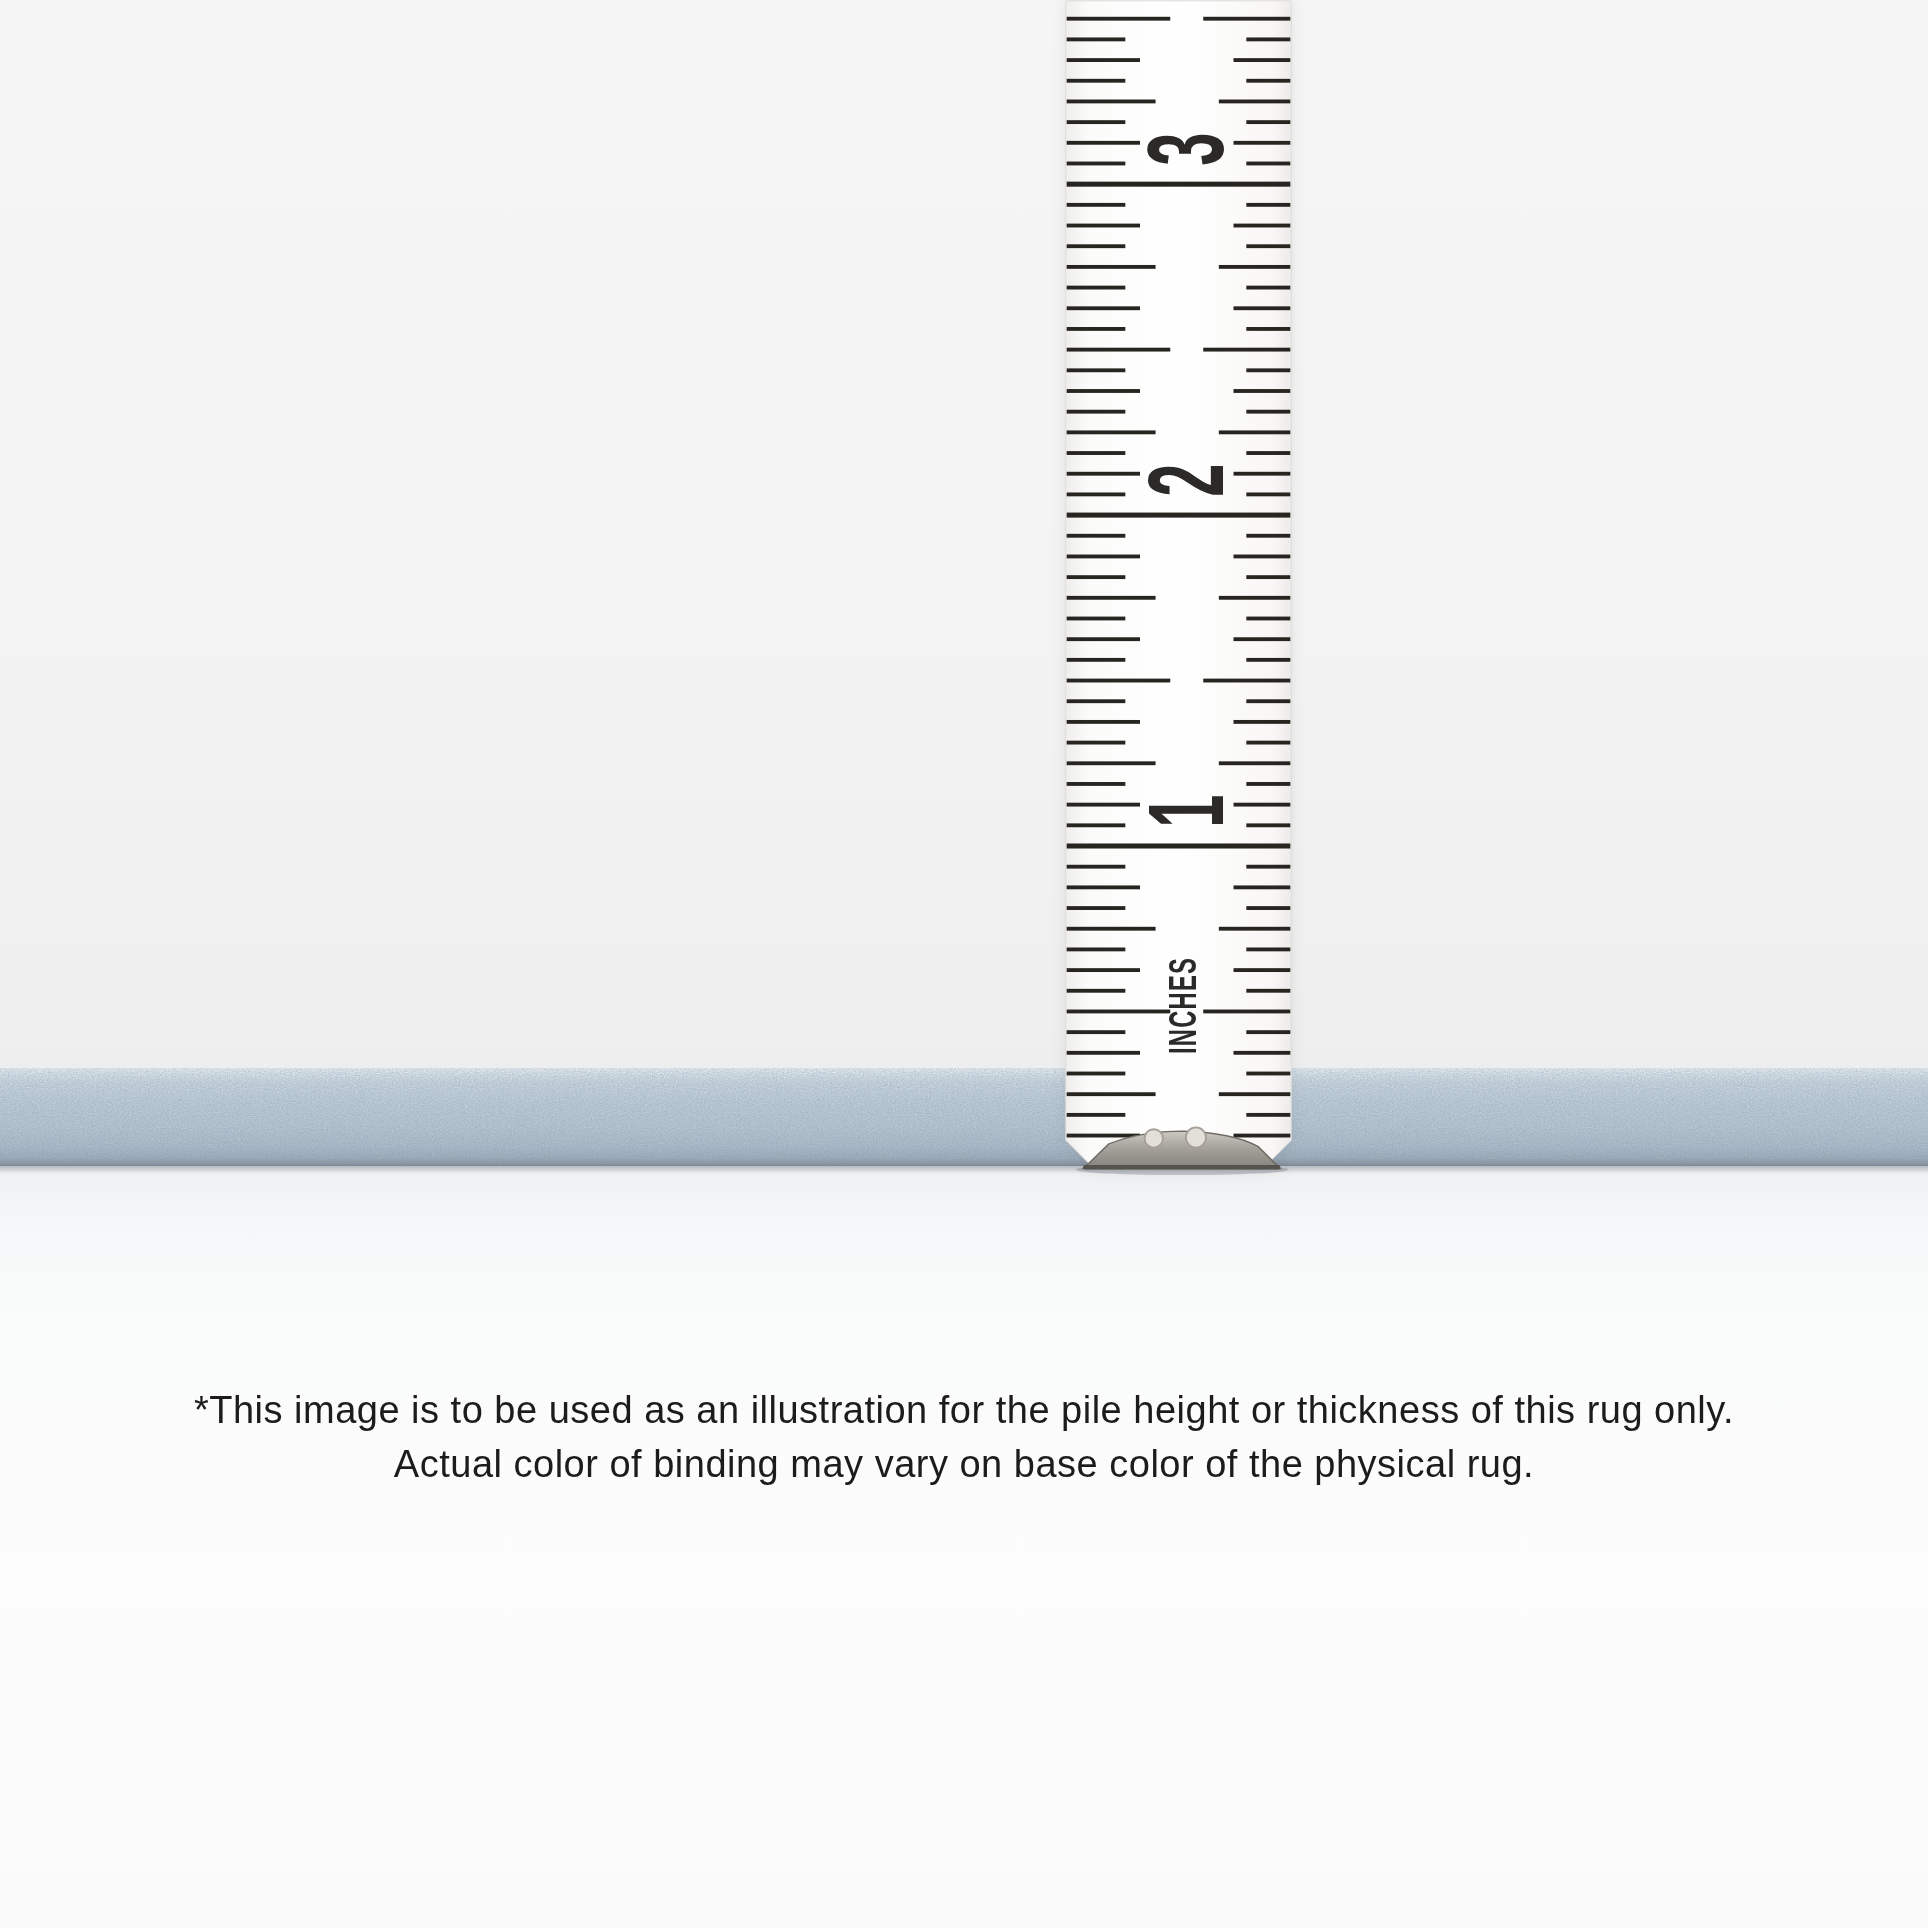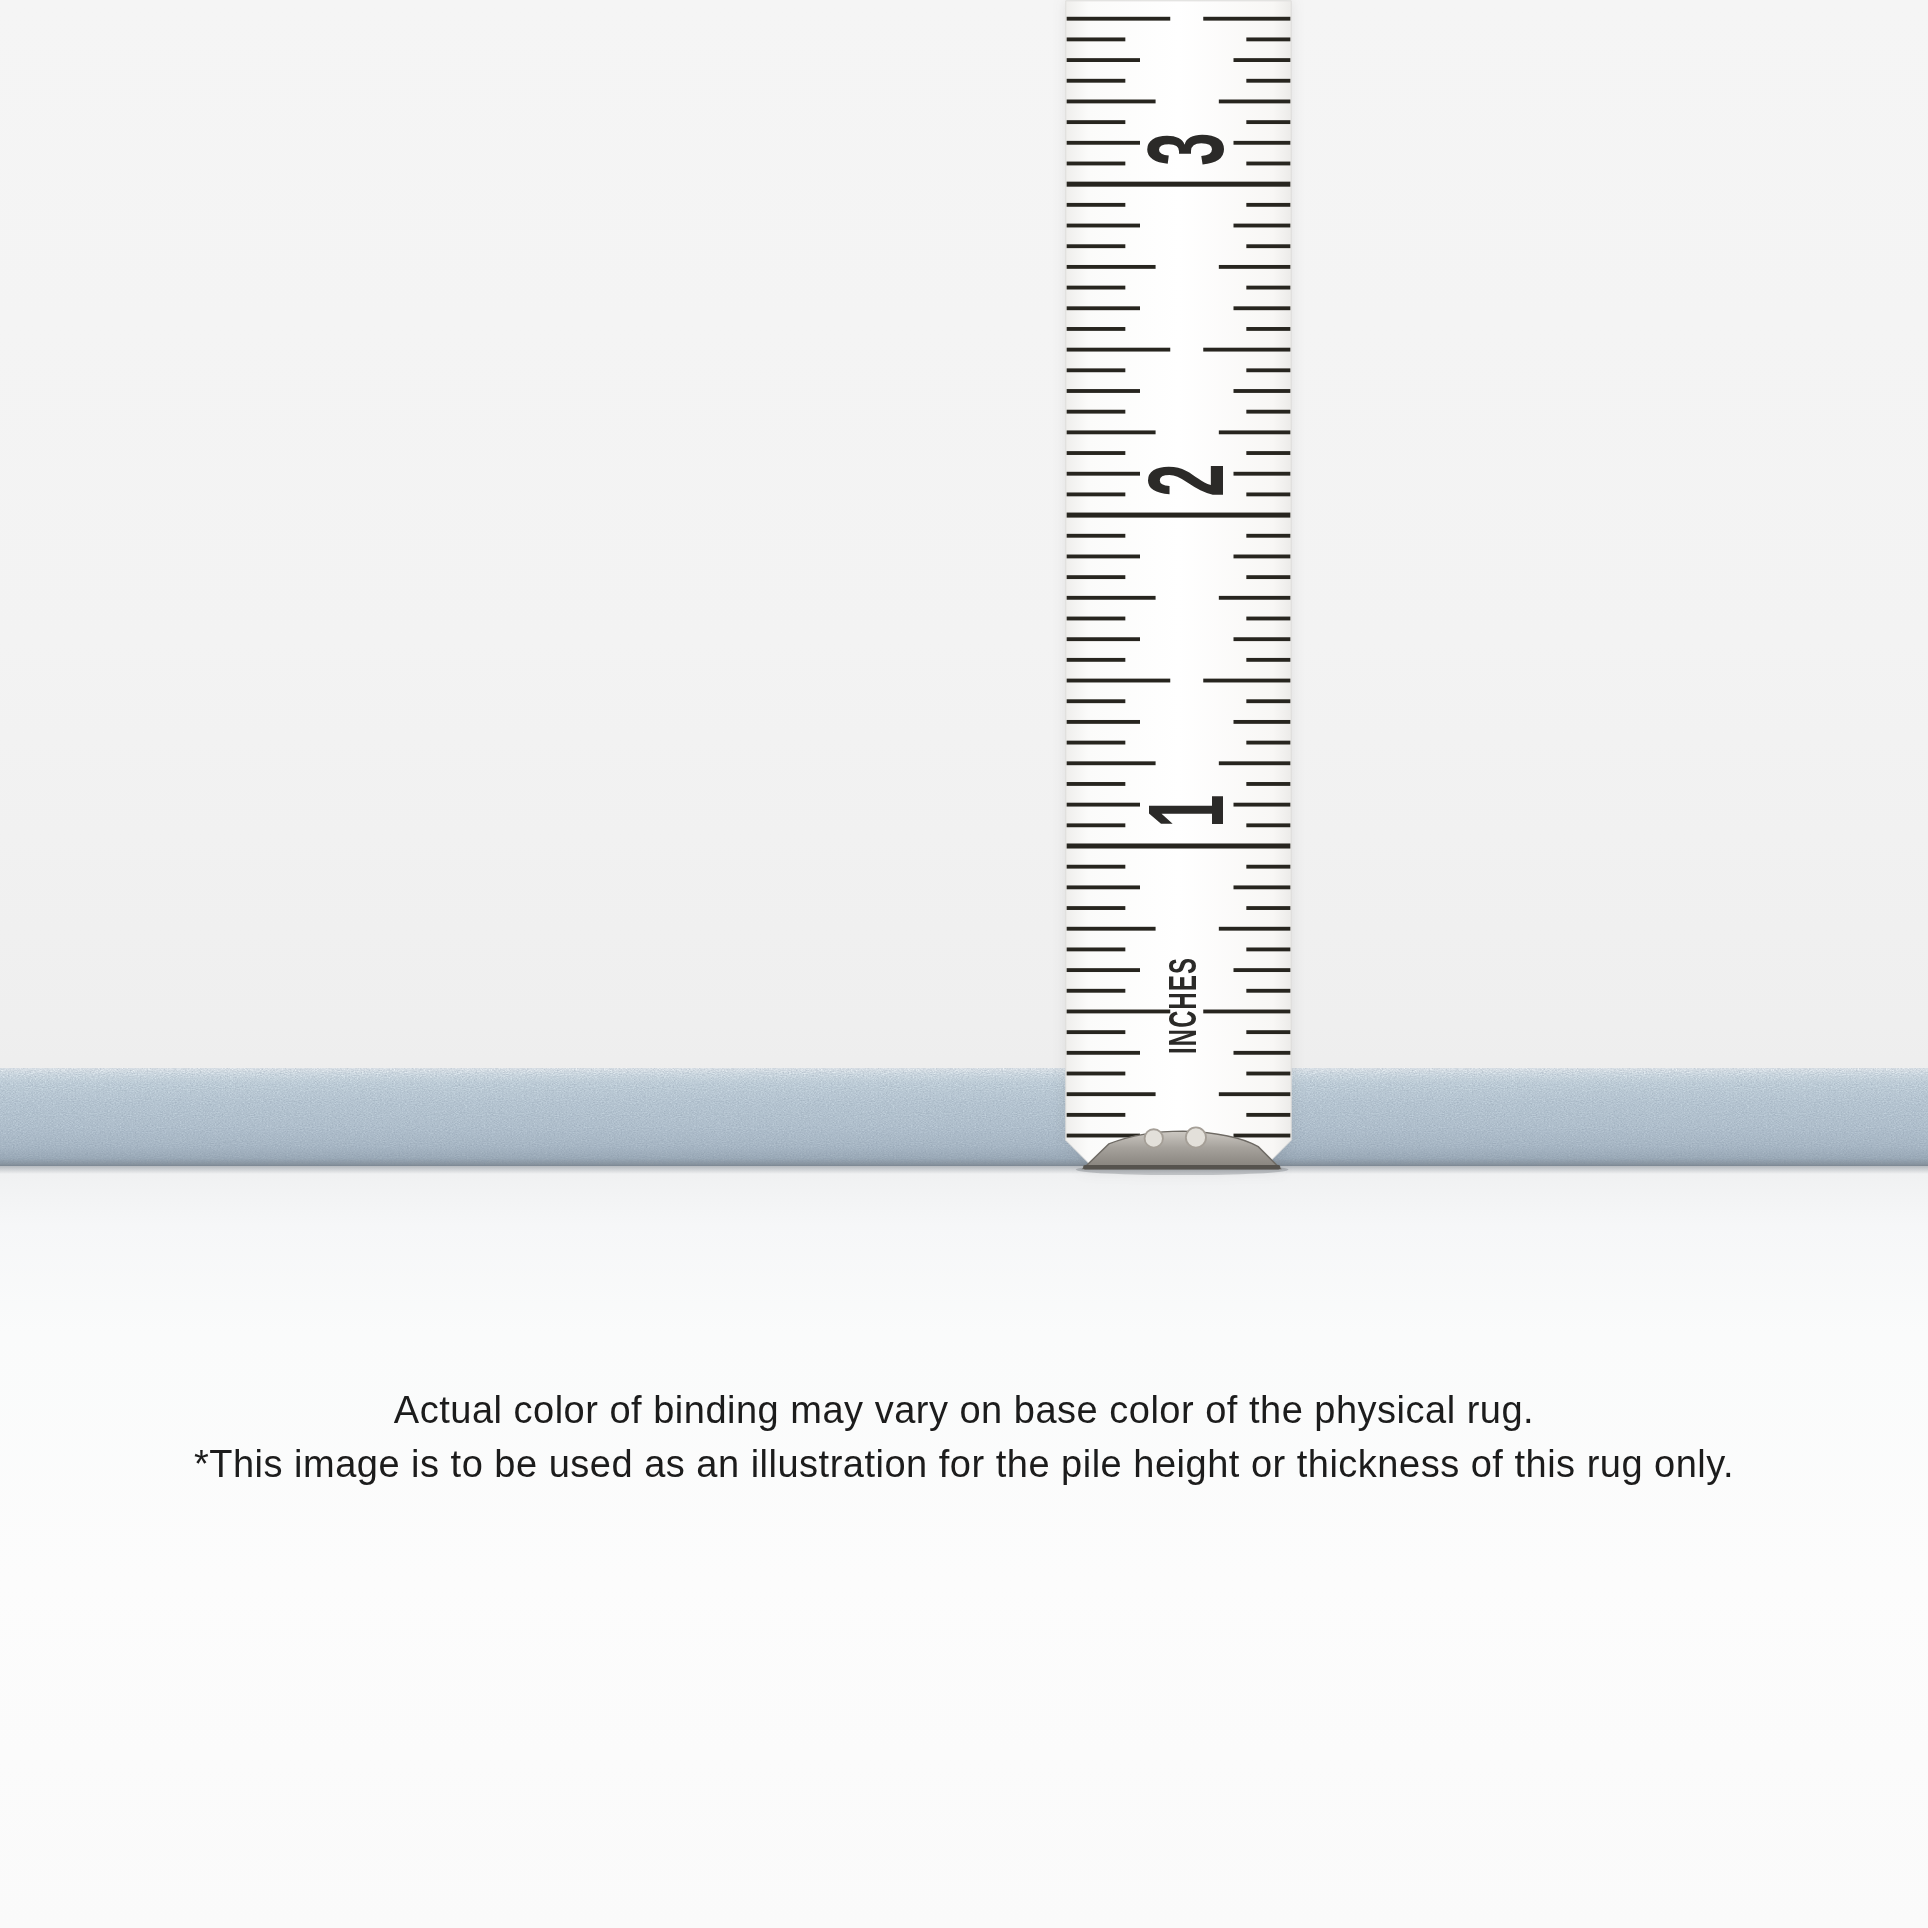--- a/index.html
+++ b/index.html
@@ -224,18 +224,18 @@
     <text class="unit" transform="translate(131,1096) rotate(-90) scale(0.62,1)">INCHES</text>
 
     <ellipse cx="130" cy="1275" rx="116" ry="6" fill="rgba(80,85,92,0.28)"></ellipse>
     <path class="clip" d="M 22 1274 L 50 1247 C 75 1237 102 1233 131 1233 C 165 1234 196 1240 213 1250 L 237 1274 Z"></path>
     <rect class="clip-base" x="22" y="1270" width="215" height="5" rx="2"></rect>
     <circle class="rivet" cx="99" cy="1241" r="10"></circle>
     <circle class="rivet" cx="145" cy="1240" r="11"></circle>
   </svg>
 
   <div class="caption">
+    <div>*This image is to be used as an illustration for the pile height or thickness of this rug only.</div>
     <div>Actual color of binding may vary on base color of the physical rug.</div>
-    <div>*This image is to be used as an illustration for the pile height or thickness of this rug only.</div>
   </div>
 
 </div>
 
 
 </body></html>

